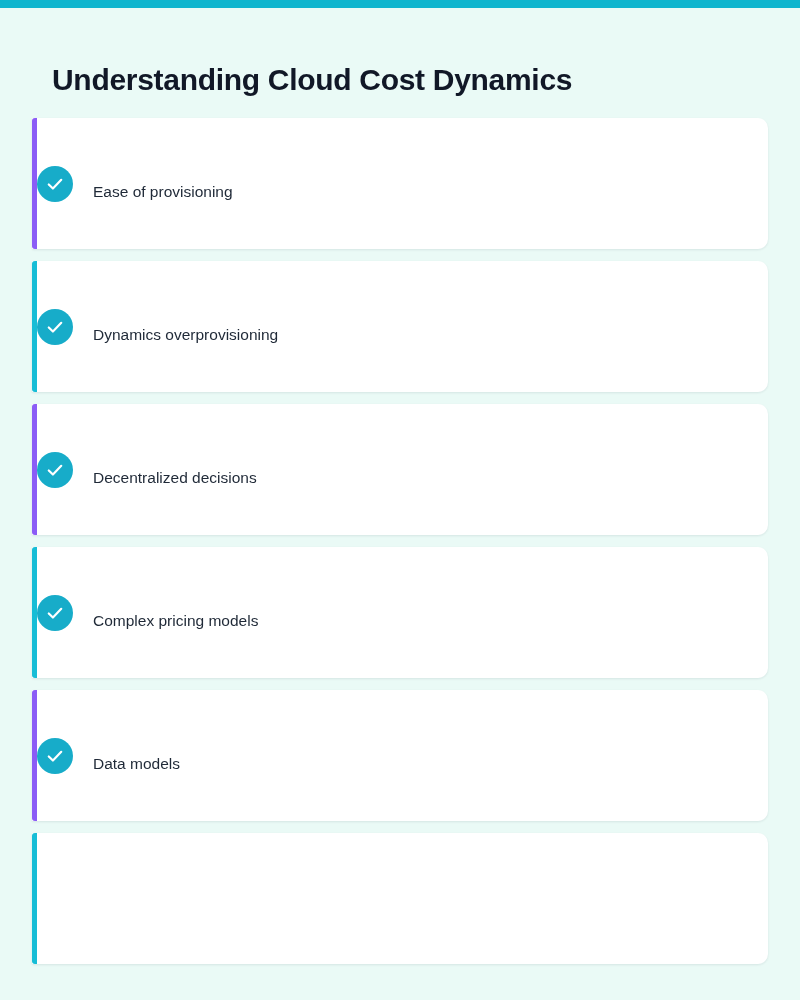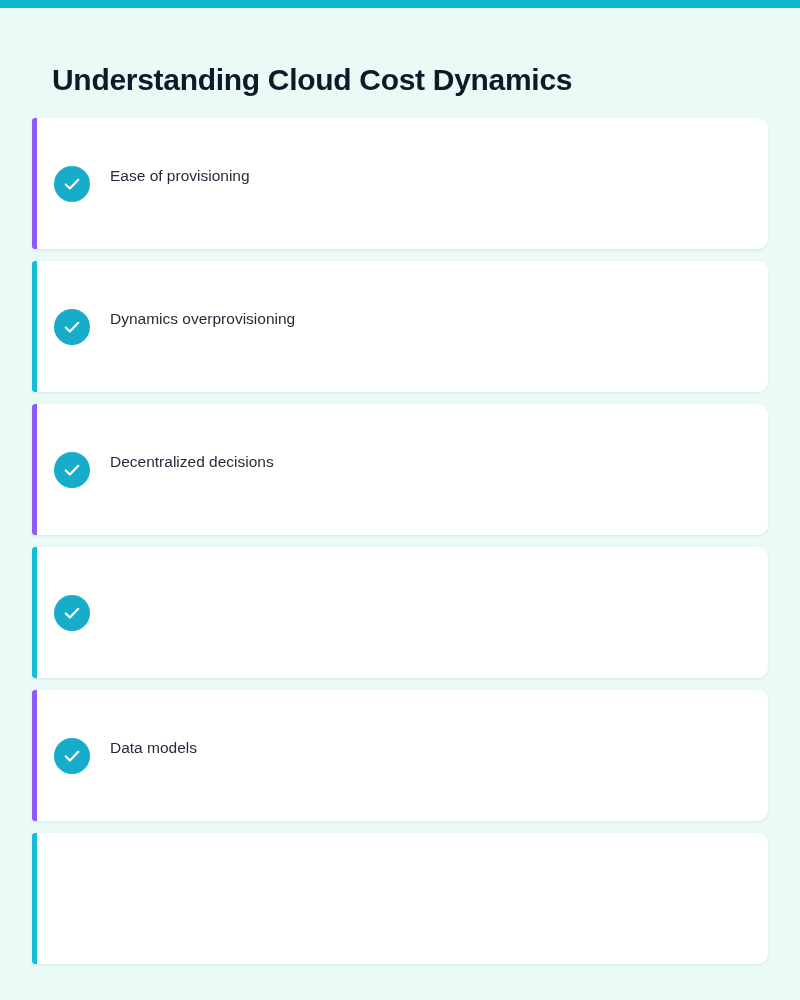--- a/index.html
+++ b/index.html
@@ -76,22 +76,22 @@
     position: absolute;
     left: 0;
     top: 0;
     width: 5px;
     height: 100%;
     border-radius: 3px 0 0 3px;
   }
 
   .card-body {
     display: flex;
-    align-items: flex-start;
-    padding-left: 22px;
+    align-items: flex-end;
+    padding-left: 5px;
   }
 
   .check-badge {
     flex: 0 0 auto;
     width: 36px;
     height: 36px;
     border-radius: 50%;
     background: #17acc9;
     display: flex;
     align-items: center;
@@ -160,20 +160,21 @@
     </div>
 
     <div class="card">
       <span class="card-accent" style="background: rgb(22, 189, 214);"></span>
       <div class="card-body">
         <span class="check-badge" style="background: rgb(23, 172, 201);">
           <svg viewBox="0 0 24 24" fill="none" stroke="#ffffff" stroke-width="2.6" stroke-linecap="round" stroke-linejoin="round" aria-hidden="true">
             <polyline points="4.5,12.5 9.5,17.5 19.5,7"></polyline>
           </svg>
         </span>
+        <span class="card-label">Complex pricing models</span>
       </div>
     </div>
 
     <div class="card">
       <span class="card-accent" style="background: rgb(139, 92, 246);"></span>
       <div class="card-body">
         <span class="check-badge" style="background: rgb(23, 172, 201);">
           <svg viewBox="0 0 24 24" fill="none" stroke="#ffffff" stroke-width="2.6" stroke-linecap="round" stroke-linejoin="round" aria-hidden="true">
             <polyline points="4.5,12.5 9.5,17.5 19.5,7"></polyline>
           </svg>

